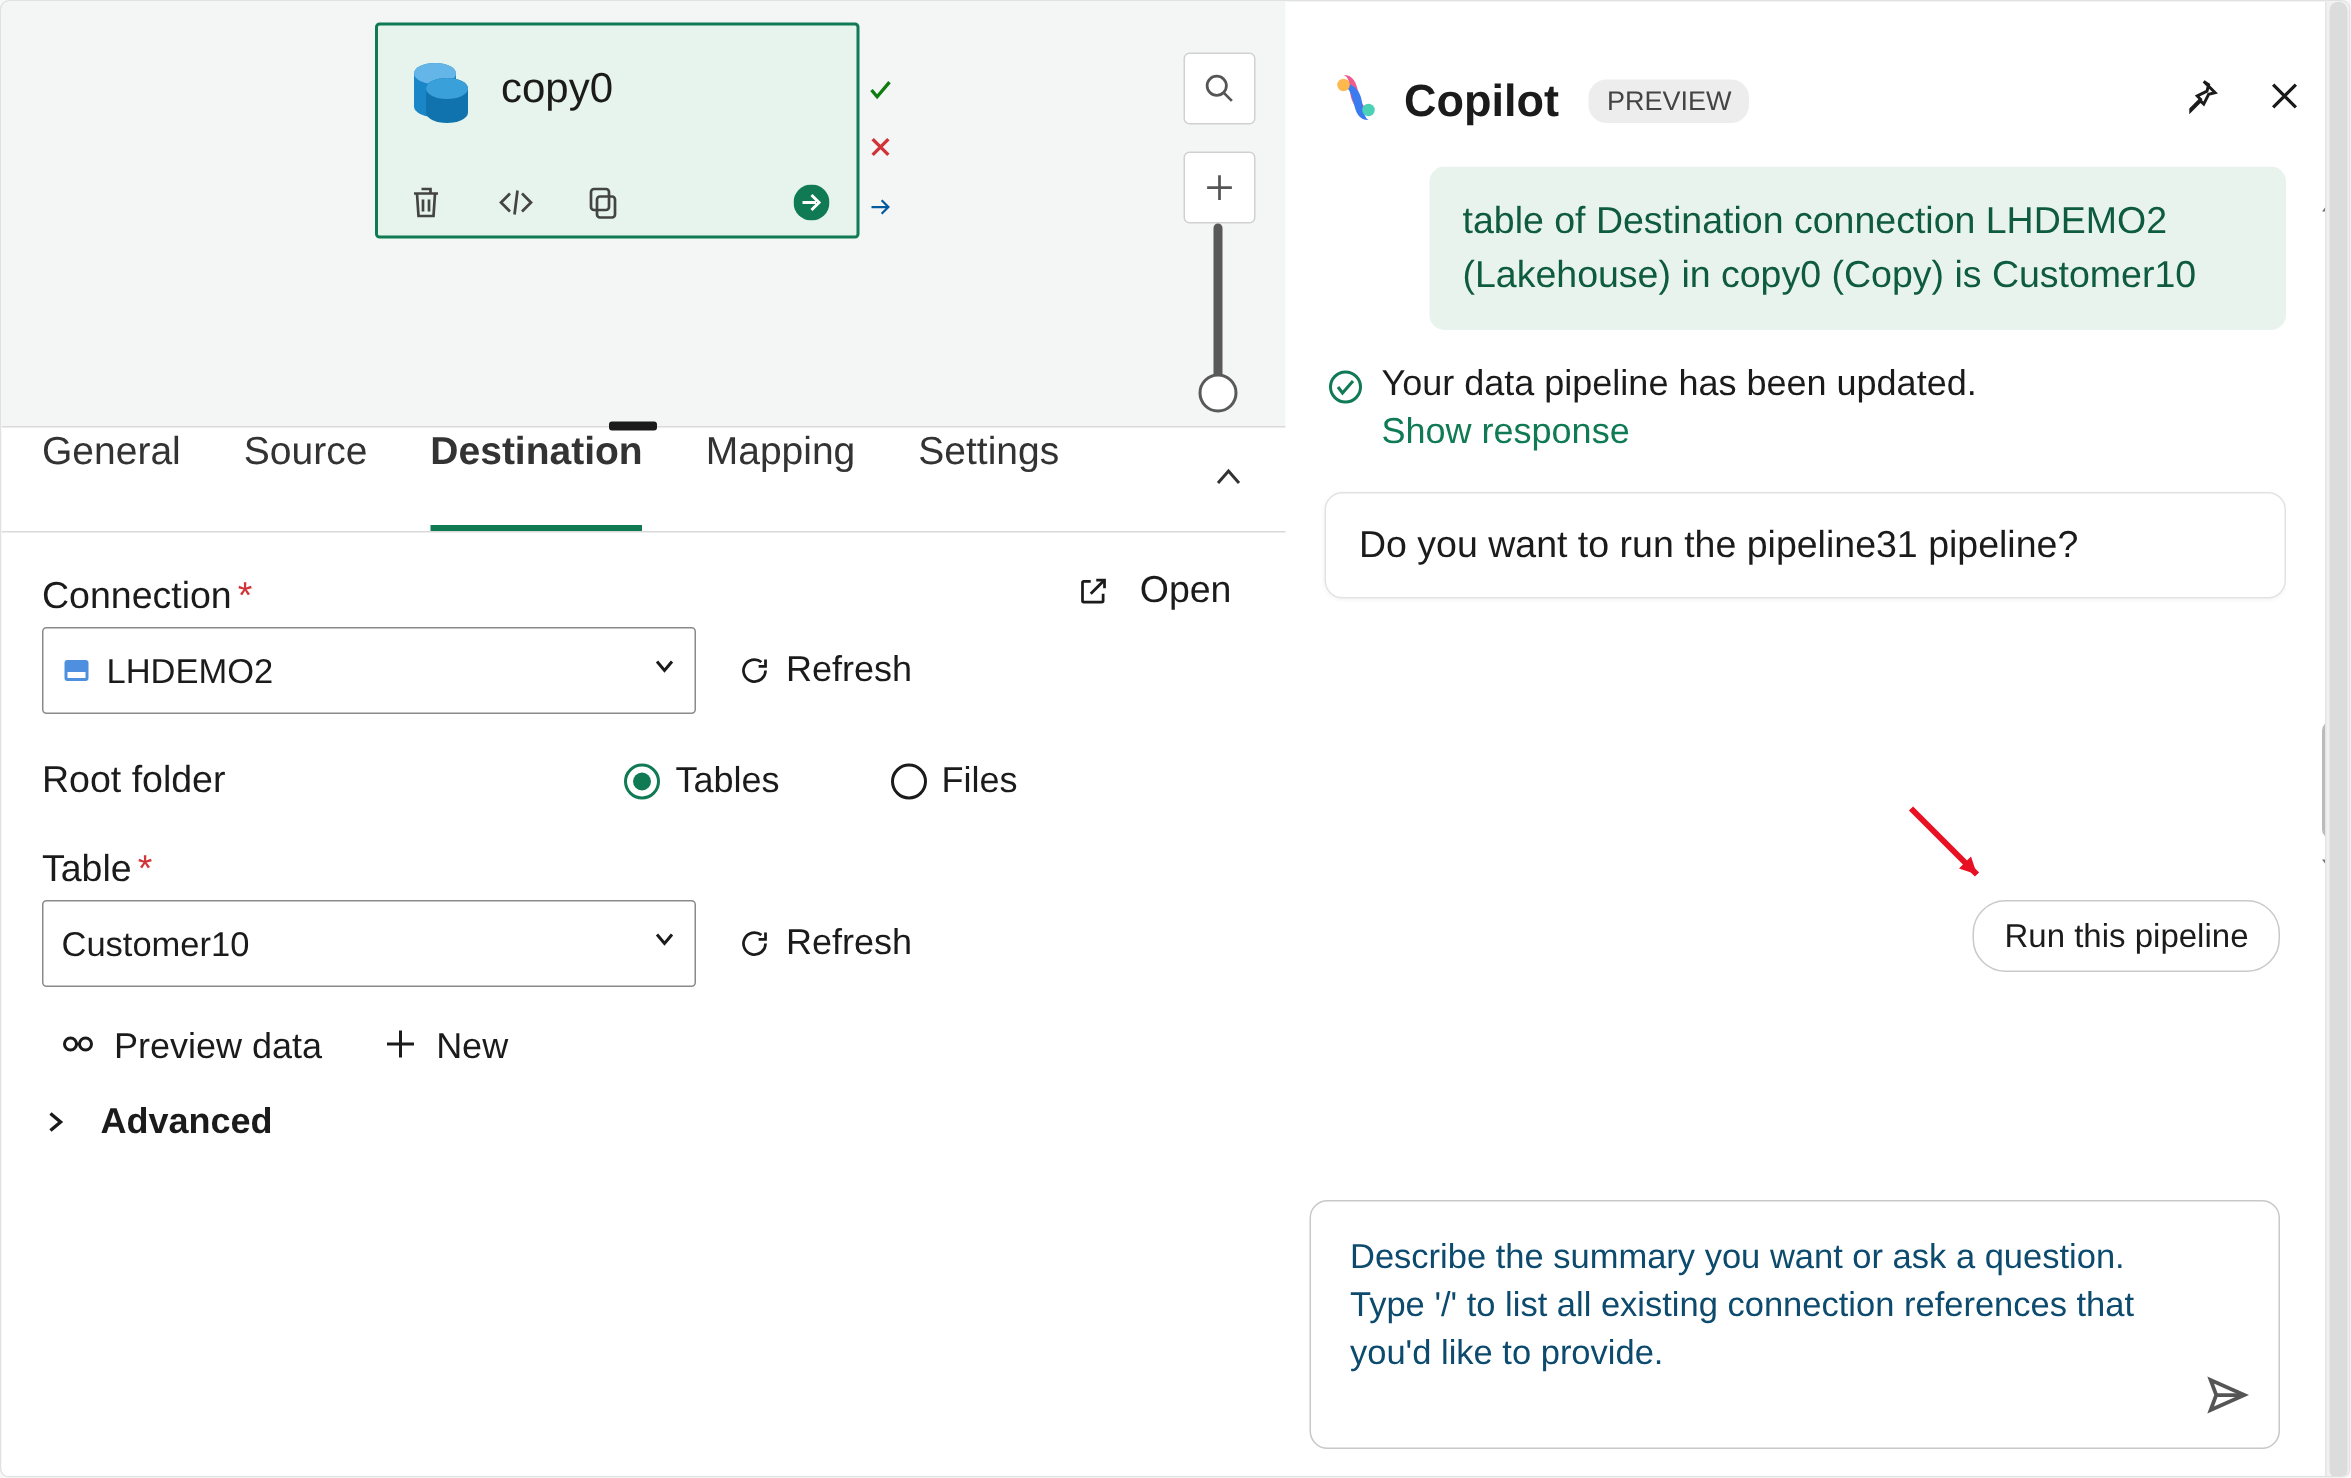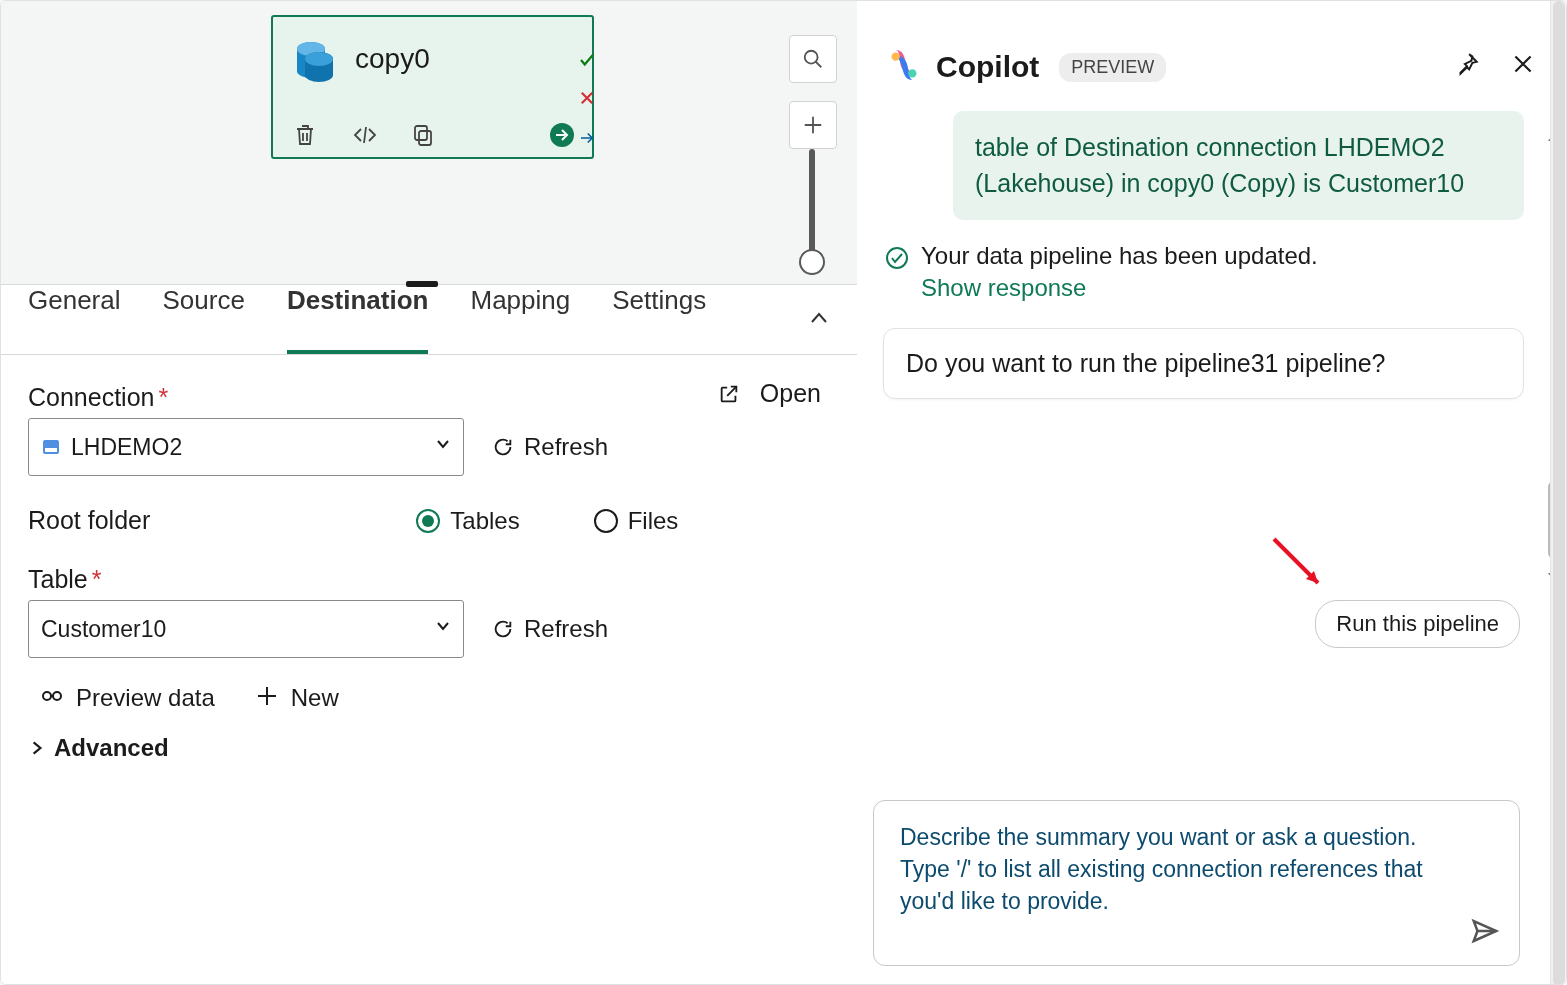--- a/index.html
+++ b/index.html
@@ -4,21 +4,21 @@
   <style>
     * { margin:0; padding:0; box-sizing:border-box; }
     html, body { width:100%; height:100%; font-family:"Segoe UI","Segoe UI Web","Helvetica Neue",Arial,sans-serif; color:#1b1b1b; background:#f7f7f7; }
     #app { width:1567px; height:985px; position:relative; background:#fff; border:1px solid #e1e1e1; border-radius:6px; overflow:hidden; }
 
     
     #left-pane { position:absolute; left:0; top:0; width:858px; height:985px; background:#fff; border-right:1px solid #d9d9d9; }
     #canvas { position:absolute; left:0; top:0; width:858px; height:283px; background:#f3f6f5; overflow:hidden; }
 
     
-    .node { position:absolute; left:249px; top:14px; width:323px; height:144px; background:#e6f4ed; border:2px solid #0f7a54; border-radius:3px;margin-left:21px; }
+    .node { position:absolute; left:249px; top:14px; width:323px; height:144px; background:#e6f4ed; border:2px solid #0f7a54; border-radius:3px; }
     .node-title { position:absolute; left:82px; top:26px; font-size:28px; }
     .node-icon { position:absolute; left:16px; top:20px; width:48px; height:48px; }
     .node-icon svg { width:48px; height:48px; }
     .node-btn { position:absolute; bottom:8px; width:28px; height:28px; display:flex; align-items:center; justify-content:center; cursor:pointer; color:#444; }
     .node-btn svg { width:24px; height:24px; }
     .node-btn.trash { left:18px; }
     .node-btn.code  { left:78px; }
     .node-btn.copy  { left:136px; }
     .node-btn.run   { right:16px; }
     .node-btn.run svg circle { fill:#0f7a54; }
@@ -63,21 +63,21 @@
 
     .radio { width:24px; height:24px; border:2px solid #1b1b1b; border-radius:50%; display:inline-flex; align-items:center; justify-content:center; margin-right:10px; }
     .radio.on { border-color:#0f7a54; }
     .radio.on::after { content:""; width:12px; height:12px; background:#0f7a54; border-radius:50%; }
     .radio-wrap { display:flex; align-items:center; cursor:pointer; margin-right:26px; }
 
     .btn-row { display:flex; gap:40px; align-items:center; padding-left:12px; margin-top:-4px; }
     .btn-row .item { display:flex; align-items:flex-start; gap:12px; cursor:pointer; }
     .btn-row svg { width:24px; height:24px; }
 
-    .advanced { display:flex; align-items:center; gap:8px; cursor:pointer; margin-top:22px; font-weight:600; }
+    .advanced { display:flex; align-items:center; gap:21px; cursor:pointer; margin-top:22px; font-weight:600; }
     .advanced svg { width:18px; height:18px; }
 
     
     #right-pane { position:absolute; right:0; top:0; width:709px; height:985px; background:#fff; }
     .cp-header { position:absolute; left:27px; top:44px; display:flex; align-items:center; gap:12px; }
     .cp-logo svg { width:40px; height:40px; }
     .cp-title { font-size:30px; font-weight:600; }
     .cp-badge { margin-left:8px; background:#ededed; padding:4px 12px; border-radius:12px; font-size:18px; color:#444; }
     .cp-pin, .cp-close { position:absolute; top:50px; cursor:pointer; }
     .cp-pin { right:86px; } .cp-close { right:30px; }

